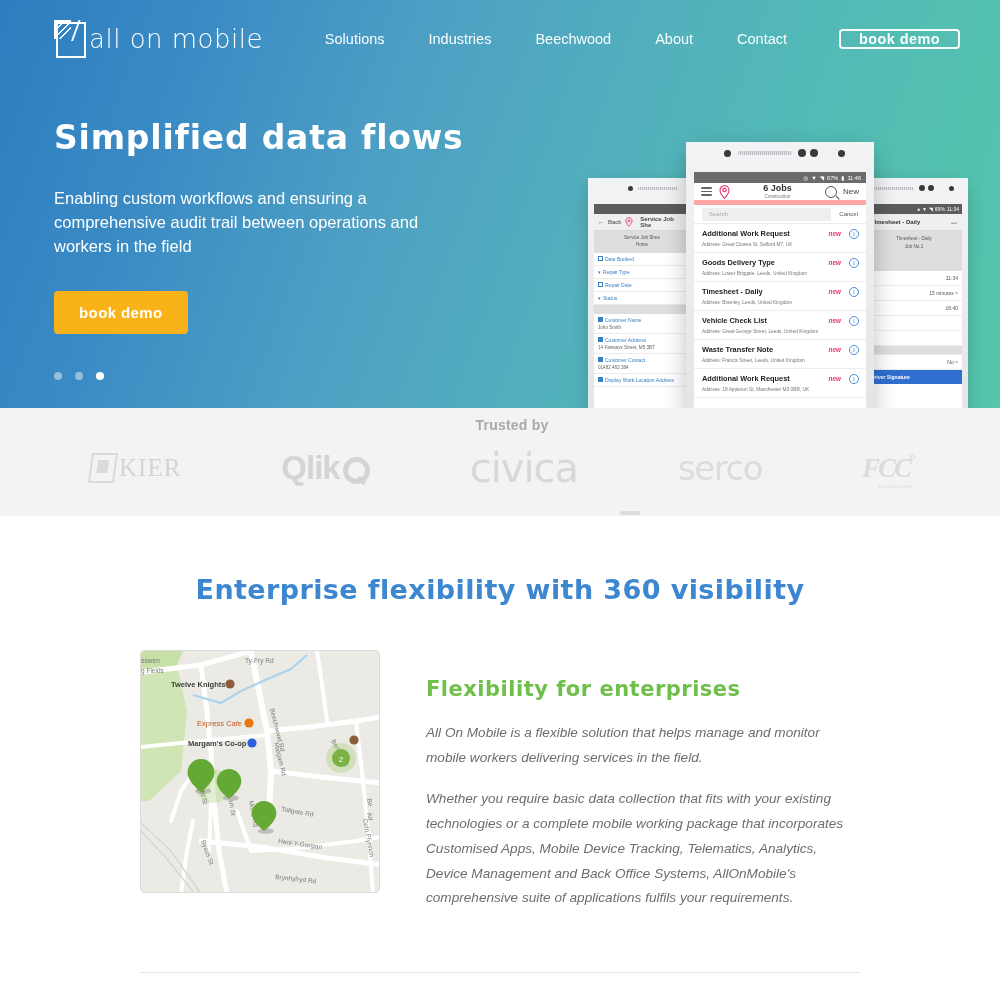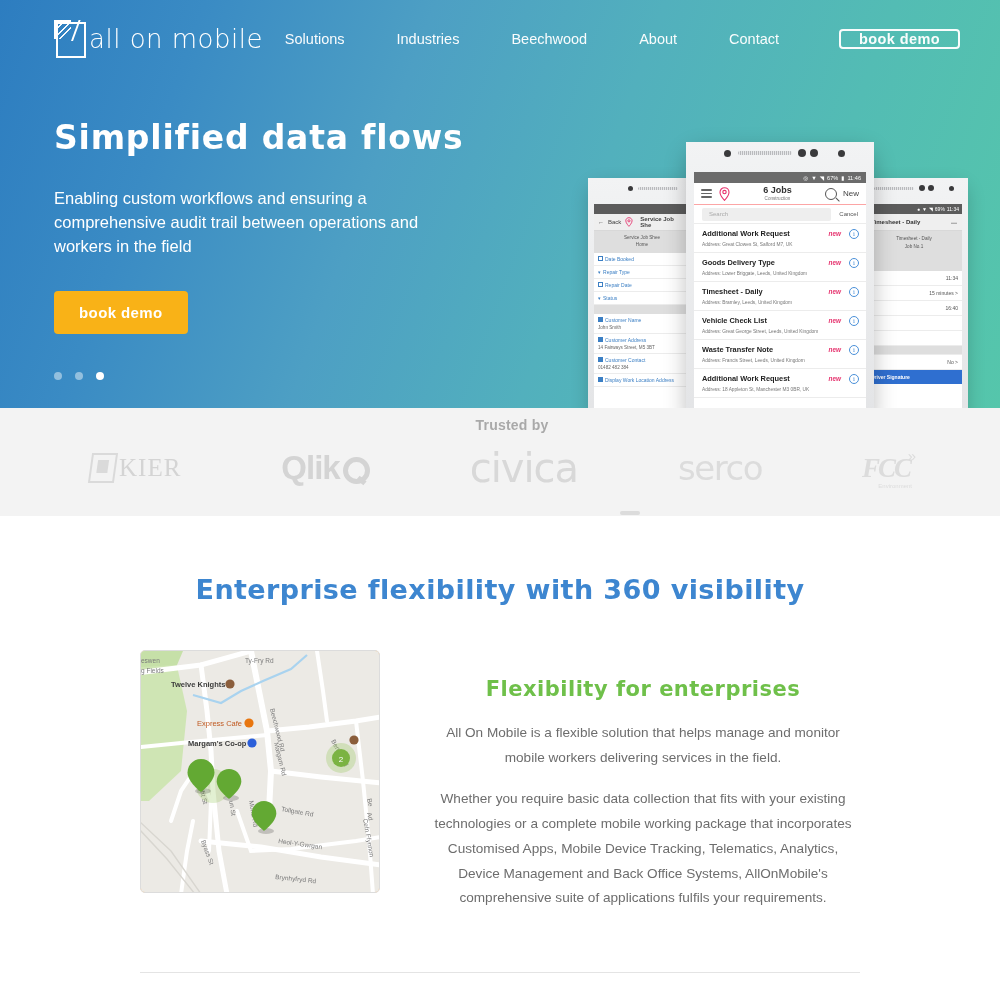--- a/index.html
+++ b/index.html
@@ -43,21 +43,21 @@
   .logo-mark .diag {
     position: absolute; left: 2px; top: 2px; width: 19px; height: 21px;
     border-right: 2px solid #fff;
     transform: skewX(-20deg); transform-origin: bottom left;
   }
   .logo-text {
     color: #fff; font-size: 26px; letter-spacing: .5px; font-weight: 300;
     font-family: "DejaVu Sans", sans-serif;
   }
 
-  .nav-links { display: flex; align-items: center; gap: 16px; margin-left: auto; }
+  .nav-links { display: flex; align-items: center; gap: 8px; margin-left: auto; }
   .nav-links a {
     color: #ffffff; text-decoration: none; font-size: 14.5px;
     padding: 0 18px; white-space: nowrap; opacity: .97;
   }
   .nav-cta {
     margin-left: 26px; border: 2px solid #fff; border-radius: 4px;
     color: #fff; font-size: 14.5px; font-weight: 700; letter-spacing: .4px;
     padding: 10px 20px; text-decoration: none; white-space: nowrap;
   }
 
@@ -128,21 +128,21 @@
     padding: 4px 5px; font-weight: 600; }
 
   
   .phoneB { left: 98px; top: 12px; width: 188px; height: 278px;
     border-radius: 15px 15px 0 0; background: #eceded;
     box-shadow: 0 8px 22px rgba(0,0,0,.25); }
   .phoneB .scr { left: 8px; top: 30px; right: 8px; bottom: 0; }
   .pb-status { height: 11px; background: #6b6b6b; color: #fff; font-size: 5.6px;
     display: flex; align-items: center; justify-content: flex-end; gap: 3px; padding-right: 5px; }
   .pb-nav { height: 22px; display: flex; align-items: center; padding: 0 7px;
-    border-bottom: 1px solid #fca5a5; background: #fff; }
+    border-bottom: 5px solid #fca5a5; background: #fff; }
   .burger { width: 11px; }
   .burger i { display: block; height: 1.6px; background: #666; margin: 2.2px 0; border-radius: 1px; }
   .pin { width: 11px; height: 14px; margin-left: 7px; position: relative; }
   .pin svg { display: block; }
   .pb-title { flex: 1; text-align: center; }
   .pb-title .t { font-size: 9px; font-weight: 700; color: #333; line-height: 1.1; }
   .pb-title .s { font-size: 4.6px; color: #777; }
   .mag { width: 12px; height: 12px; border: 1.4px solid #555; border-radius: 50%;
     position: relative; margin-right: 6px; }
   .mag::after { content: ""; position: absolute; right: -4px; bottom: -2px;
@@ -201,26 +201,26 @@
     letter-spacing: .4px; font-family: "DejaVu Sans", sans-serif;
   }
 
   .row { display: flex; padding: 45px 140px 0; gap: 46px; align-items: flex-start; }
   .map-card {
     width: 240px; height: 243px; flex: none; border: 1px solid #dcdcdc; border-radius: 5px;
     overflow: hidden; position: relative; background: #fdba74;
   }
   .map-card svg { display: block; }
 
-  .col-text { flex: 1; padding-top: 27px; text-align: center; }
+  .col-text { flex: 1; padding-top: 27px; }
   .h-green {
     color: #6fc04a; font-size: 21px; font-weight: 700; letter-spacing: .5px;
     font-family: "DejaVu Sans", sans-serif; margin-bottom: 20px;
   }
-  .p { font-size: 13.6px; line-height: 1.82; color: #6d6d6d; margin-bottom: 17px; }
+  .p { font-size: 13.6px; line-height: 1.82; color: #6d6d6d; margin-bottom: 17px; font-style: italic; }
 
   .divider { margin: 44px 140px 0; border-top: 1px solid #e4e4e4; }
 
   .row2 { display: flex; padding: 38px 140px 0; gap: 46px; align-items: flex-start; }
 </style>
 </head>
 <body>
 
 <div class="hero">
 

